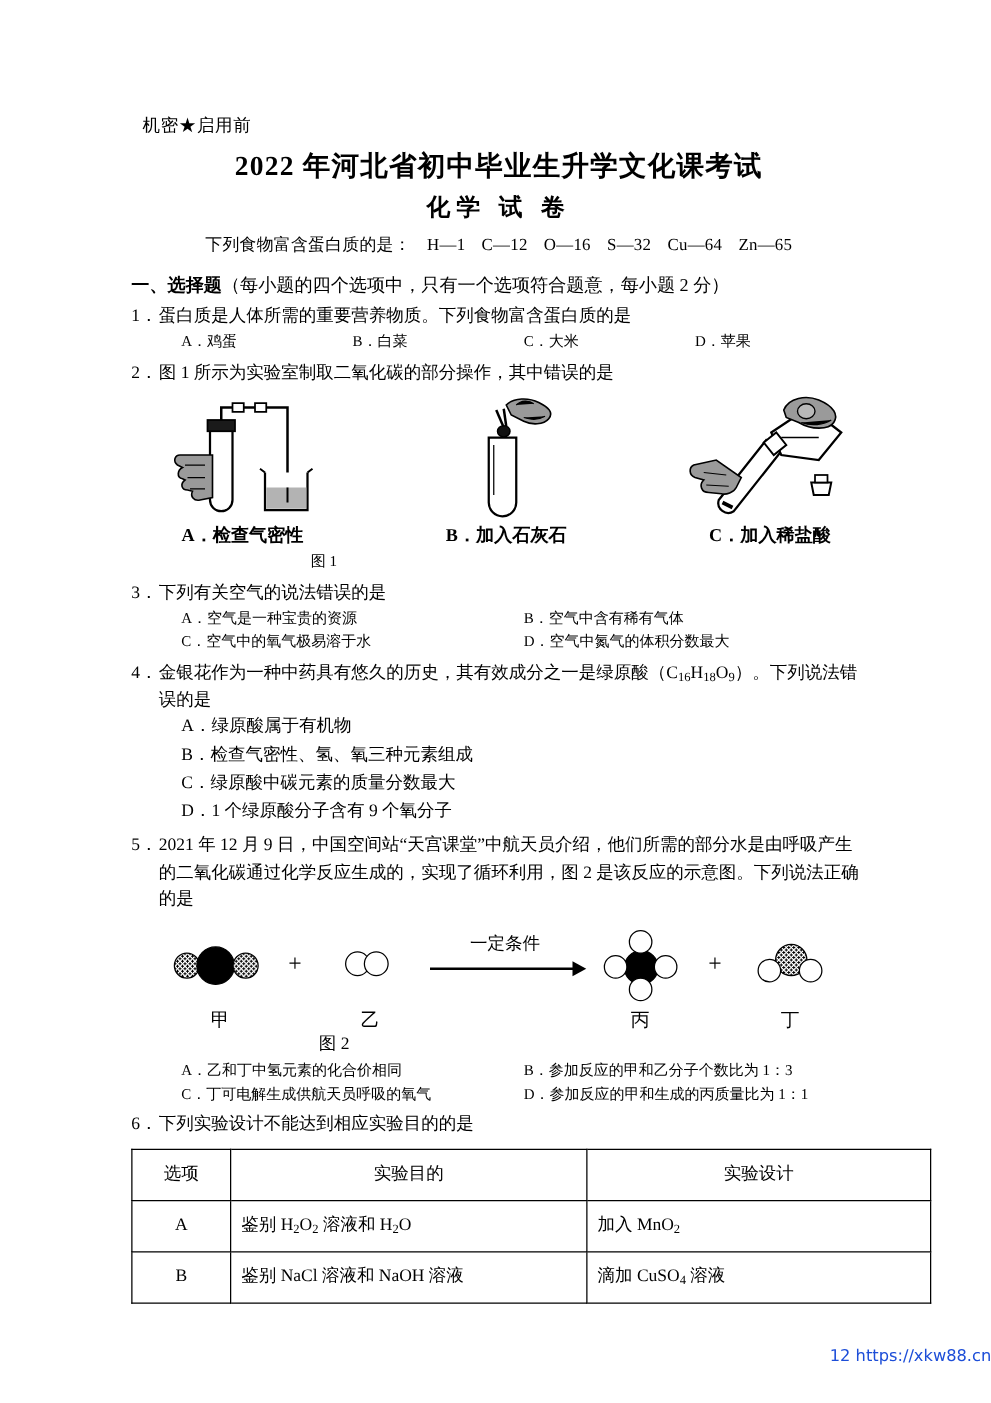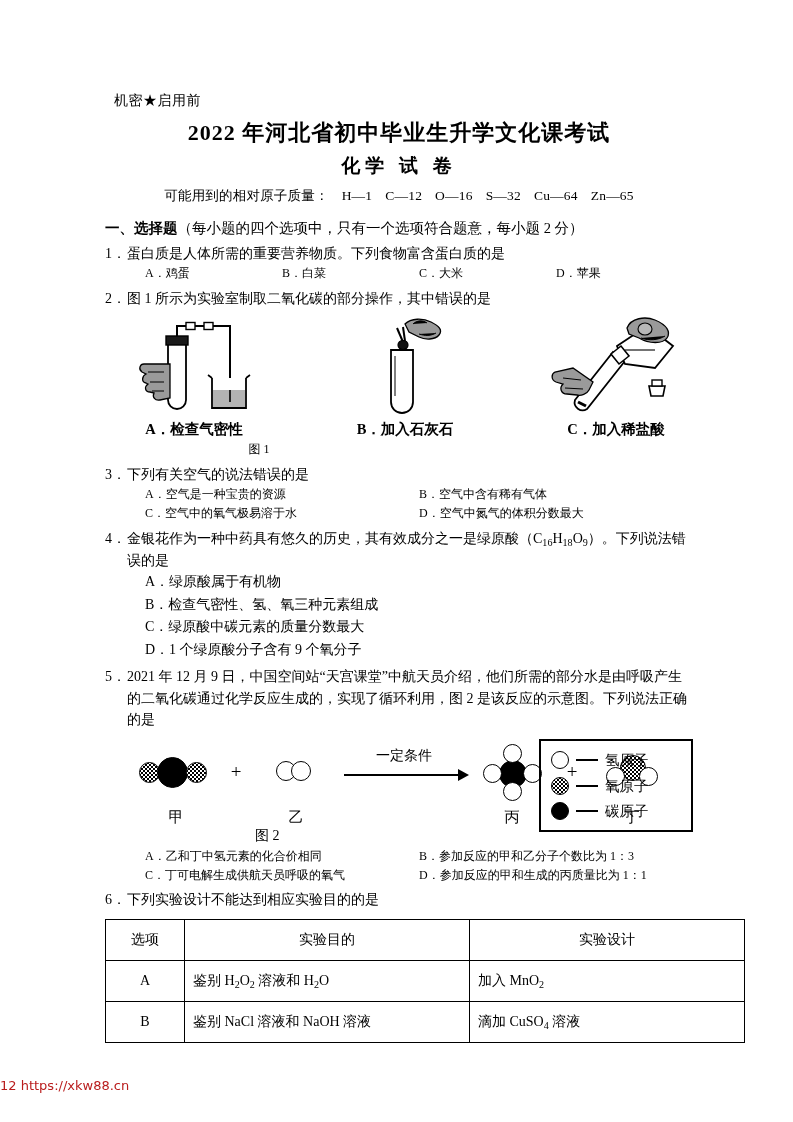--- a/index.html
+++ b/index.html
@@ -265,37 +265,37 @@
   .tbl .c-aim { width: 268px; }
   .tbl .c-des { width: 258px; }
   .tbl thead td { text-align: center; }
 
   
   .footer {
     position: absolute;
     left: 0;
     top: 1078px;
     width: 793px;
-    text-align: left;
+    text-align: right;
     font-size: 13px;
-    color: #b91c1c;
+    color: #1d4ed8;
     font-family: "DejaVu Sans", "Liberation Sans", sans-serif;
   }
 </style>
 </head>
 <body>
 
 <div class="page">
   <div class="content">
 
     <div class="secret-line">机密★启用前</div>
     <div class="doc-title">2022 年河北省初中毕业生升学文化课考试</div>
     <div class="doc-subtitle">化学 试 卷</div>
     <div class="atomic-mass">
-      <span>可能用到的相对原子质量：</span><span class="am-item">H—1</span><span class="am-item">C—12</span><span class="am-item">O—16</span><span class="am-item">S—32</span><span class="am-item">Cu—64</span><span class="am-item">Zn—65</span>
+      <span>下列食物富含蛋白质的是：</span><span class="am-item">H—1</span><span class="am-item">C—12</span><span class="am-item">O—16</span><span class="am-item">S—32</span><span class="am-item">Cu—64</span><span class="am-item">Zn—65</span>
     </div>
 
     <div class="section-head">
       <b>一、选择题</b><span>（每小题的四个选项中，只有一个选项符合题意，每小题 2 分）</span>
     </div>
 
     <div class="q">
       <div class="q-stem">
         <span class="q-num">1．</span>
         <span>蛋白质是人体所需的重要营养物质。下列食物富含蛋白质的是</span>
@@ -478,37 +478,20 @@
               <div style="position:relative;width:52px;height:34px;">
                 <span class="atom atom-O" style="position:absolute;left:14px;top:0px;width:26px;height:26px;"></span>
                 <span class="atom atom-H" style="position:absolute;left:0px;top:12px;width:19px;height:19px;"></span>
                 <span class="atom atom-H" style="position:absolute;left:33px;top:12px;width:19px;height:19px;"></span>
               </div>
             </div>
             <div class="mol-name">丁</div>
           </div>
         </div>
 
-        <div class="legend-box">
-          <div class="legend-row">
-            <span class="atom atom-H" style="width:18px;height:18px;"></span>
-            <span class="legend-dash"></span>
-            <span class="legend-text">氢原子</span>
-          </div>
-          <div class="legend-row">
-            <span class="atom atom-O" style="width:18px;height:18px;"></span>
-            <span class="legend-dash"></span>
-            <span class="legend-text">氧原子</span>
-          </div>
-          <div class="legend-row">
-            <span class="atom atom-C" style="width:18px;height:18px;"></span>
-            <span class="legend-dash"></span>
-            <span class="legend-text">碳原子</span>
-          </div>
-        </div>
 
         <div class="fig2-label">图 2</div>
       </div>
 
       <div class="opts-row two">
         <div>A．乙和丁中氢元素的化合价相同</div>
         <div>B．参加反应的甲和乙分子个数比为 1：3</div>
       </div>
       <div class="opts-row two">
         <div>C．丁可电解生成供航天员呼吸的氧气</div>

